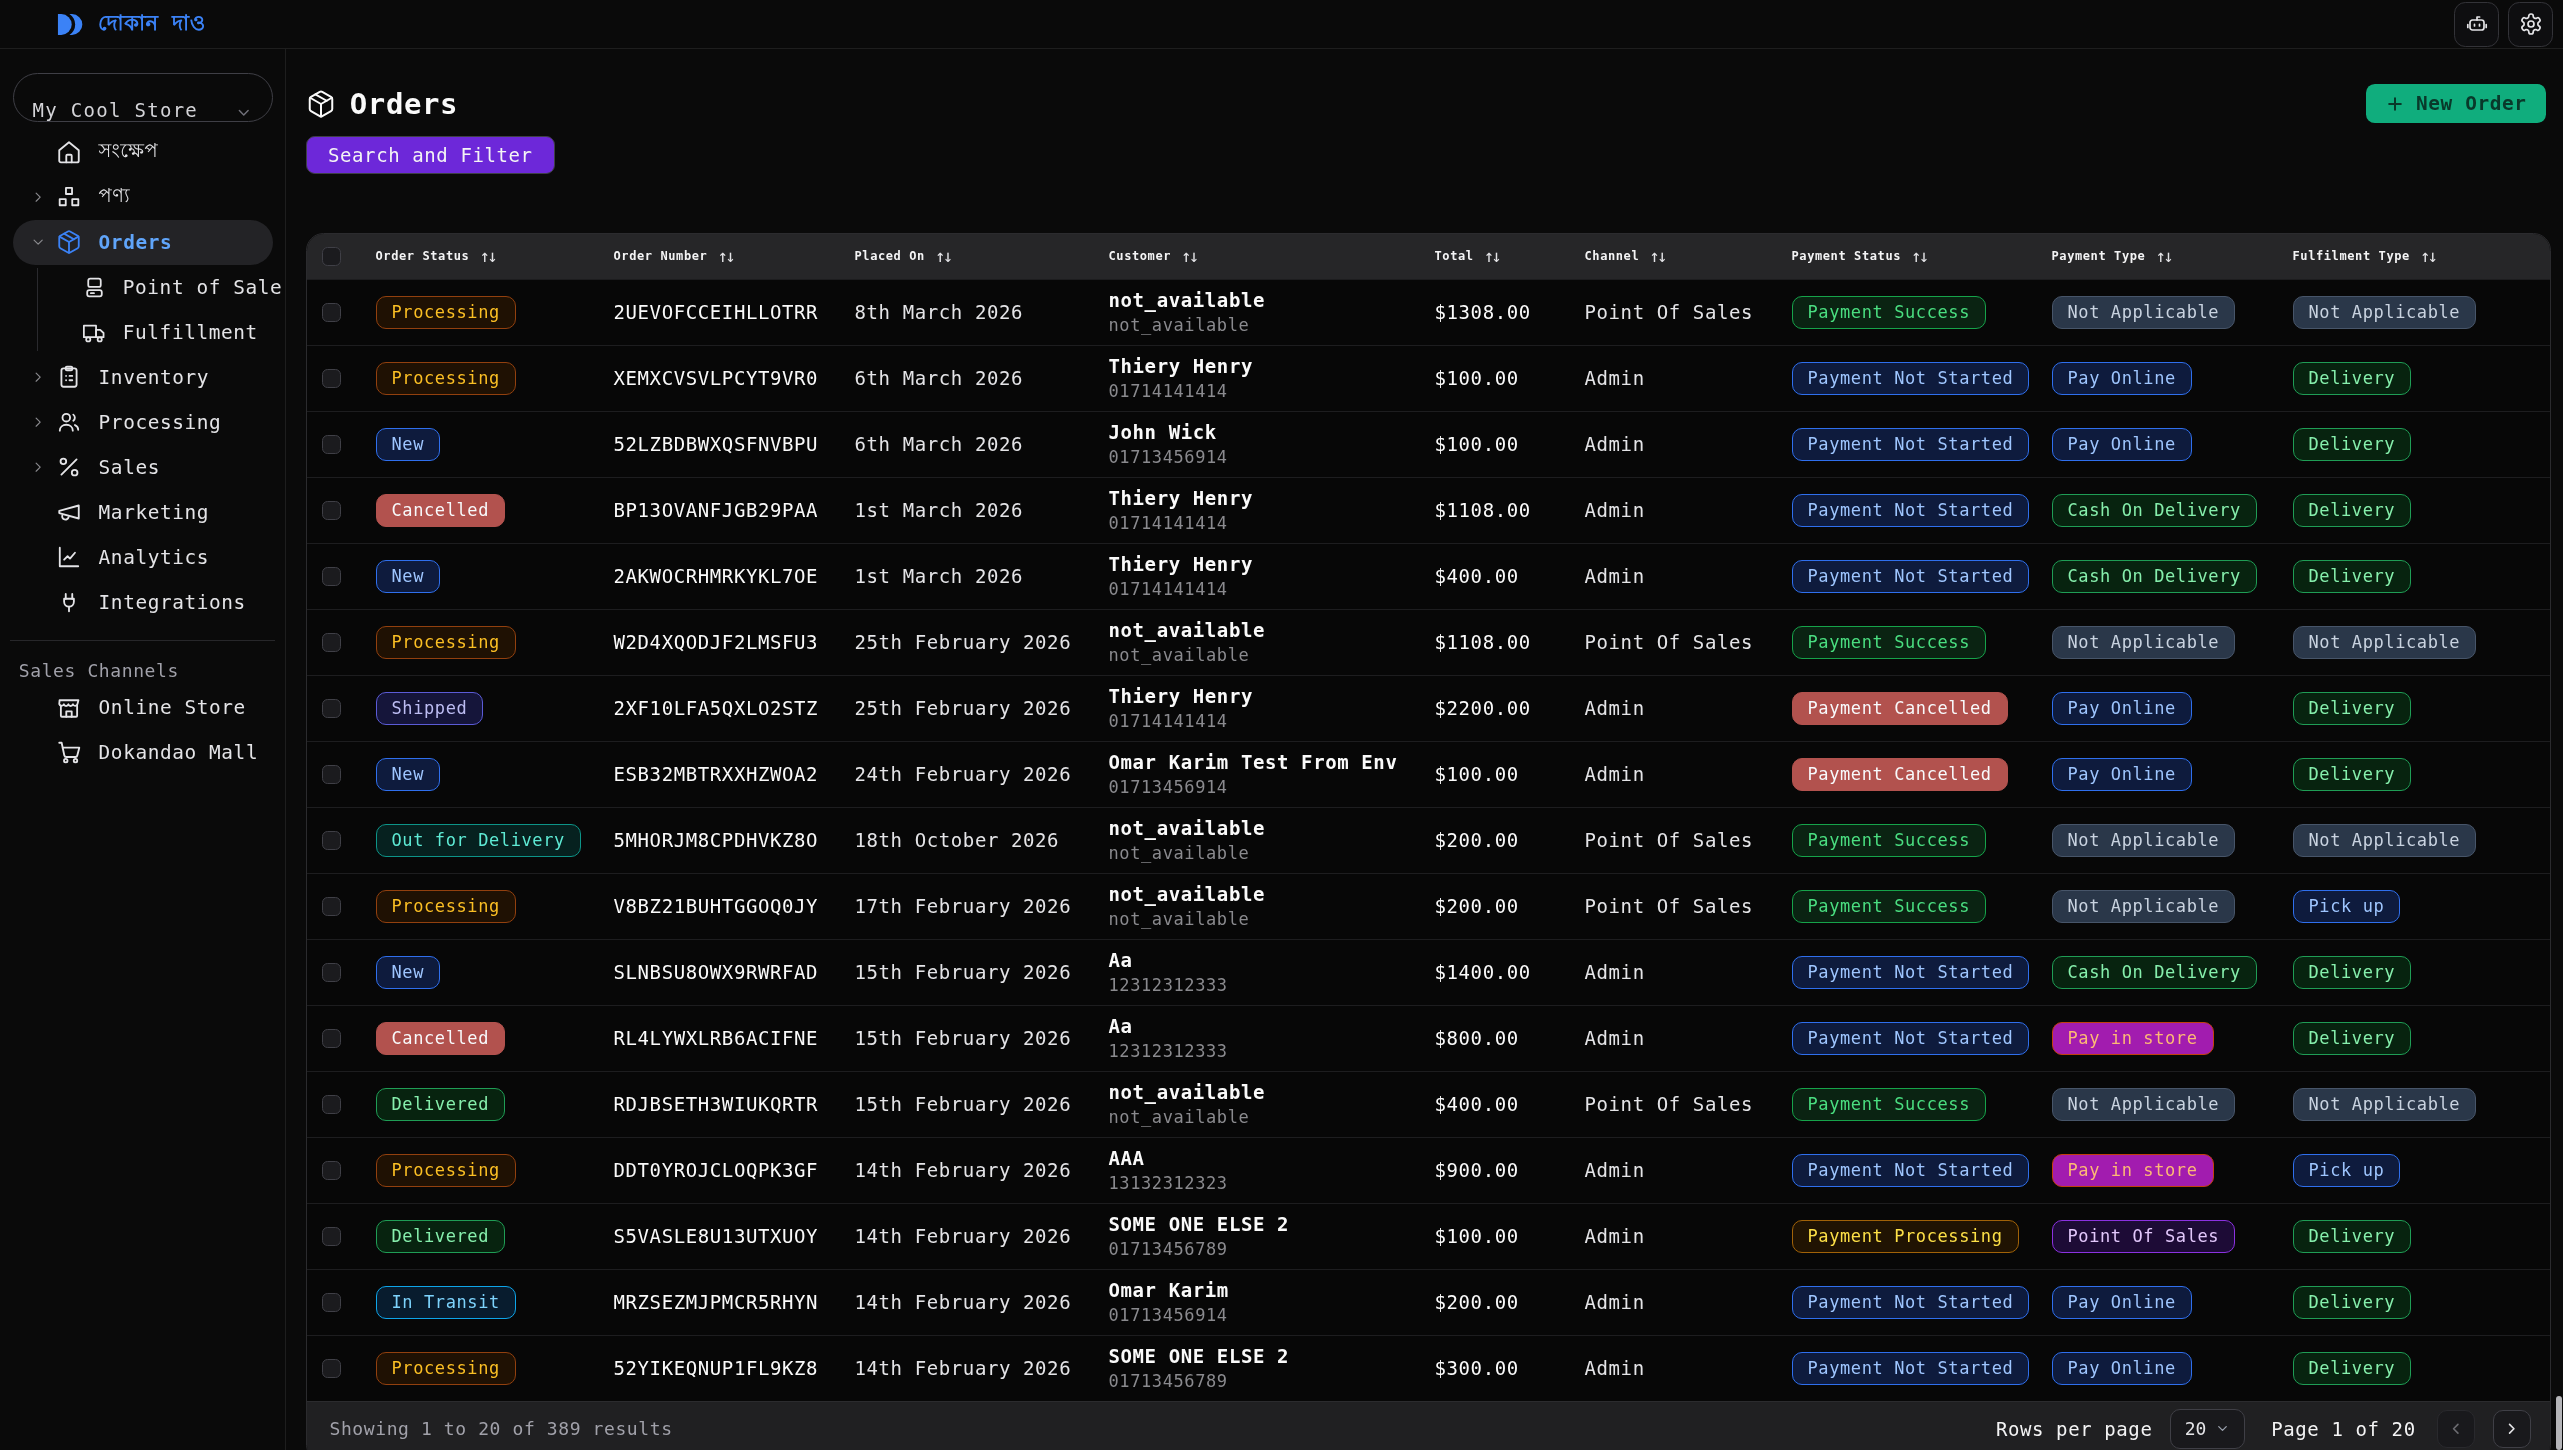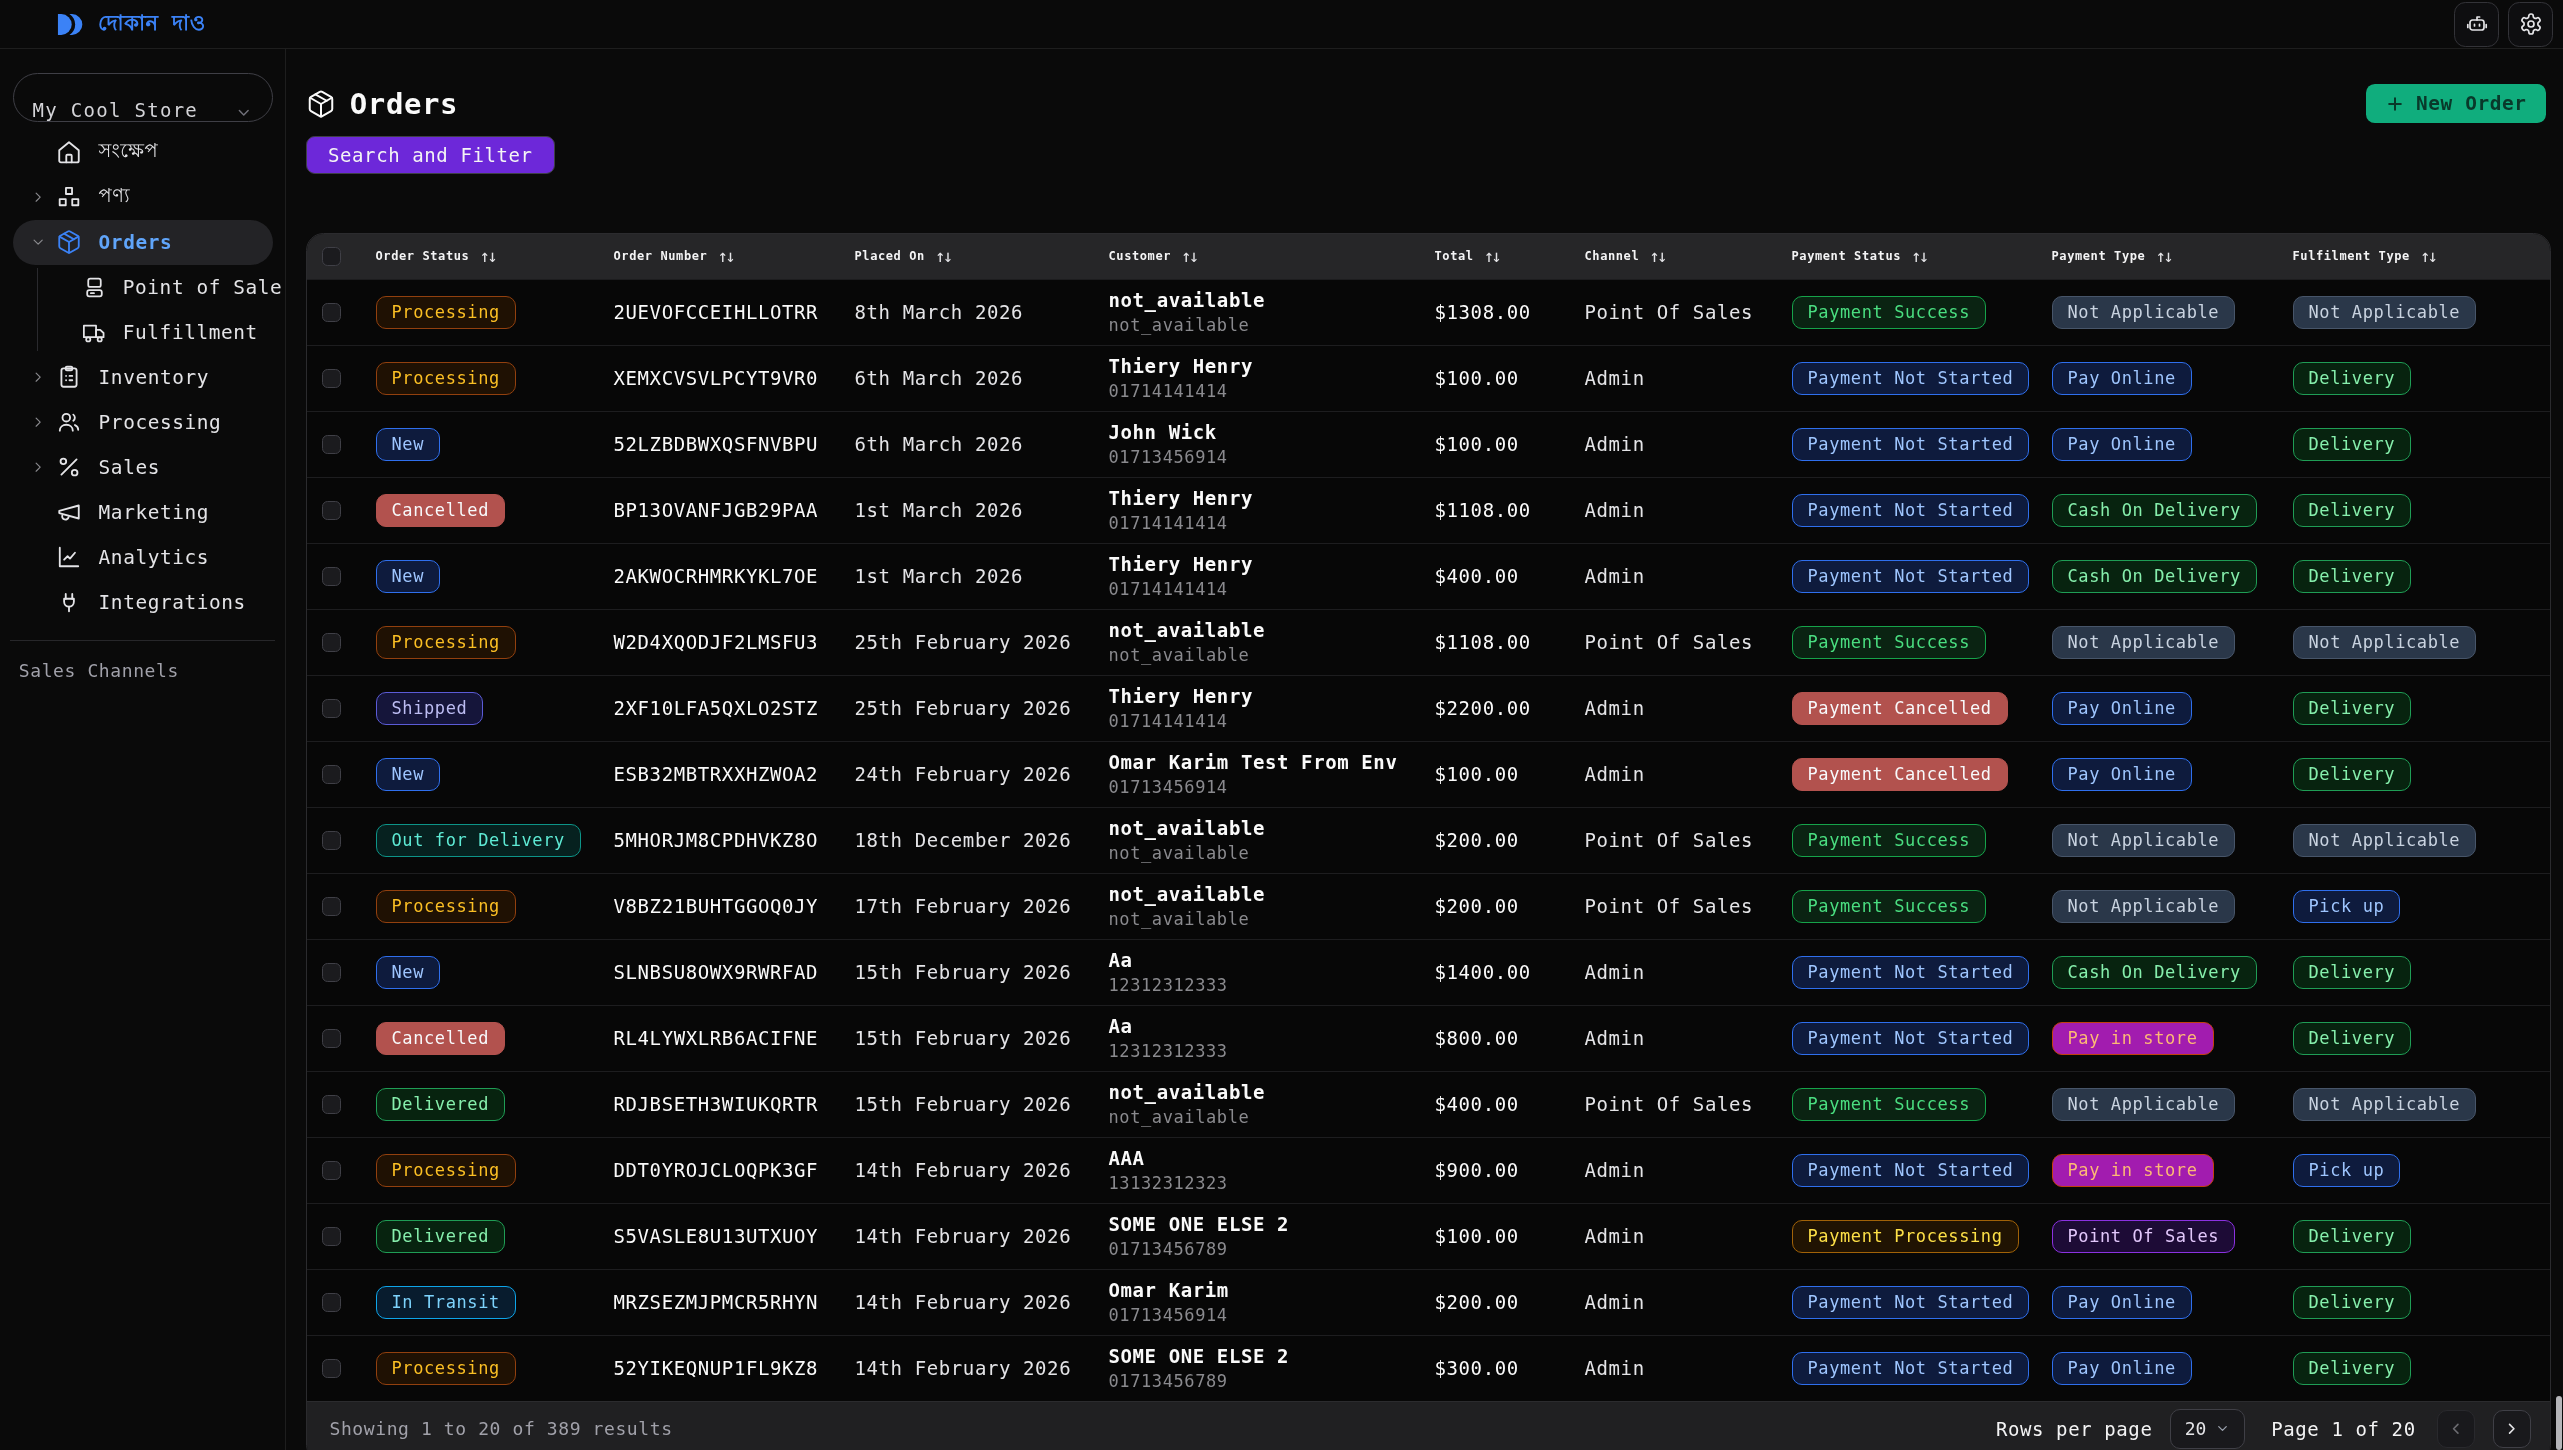--- a/index.html
+++ b/index.html
@@ -295,20 +295,42 @@
               <path d="M9 4.5V9M15 4.5V9"></path>
               <path d="M7.5 9h9v2.8a4.5 4.5 0 0 1-9 0z"></path>
               <path d="M12 16.3v4.2"></path>
             </svg>
           </span>
           <span class="nlabel">Integrations</span>
         </div>
       </nav>
     <div class="side-divider"></div>
     <div class="section-label">Sales Channels</div>
+    <div class="channels" id="channels">
+        <div class="nav-item">
+          <span class="nicon">
+            <svg viewBox="0 0 24 24" fill="none" stroke="currentColor" stroke-width="1.7" stroke-linecap="round" stroke-linejoin="round">
+              <path d="M4.5 10.5V20a1 1 0 0 0 1 1h13a1 1 0 0 0 1-1v-9.5"></path>
+              <path d="M3.3 5.8h17.4l-.9 3.4a2.2 2.2 0 0 1-4.2.3 2.2 2.2 0 0 1-4.2 0 2.2 2.2 0 0 1-4.2 0 2.2 2.2 0 0 1-4.2-.3z"></path>
+              <path d="M9.5 21v-5h5v5"></path>
+            </svg>
+          </span>
+          <span class="nlabel">Online Store</span>
+        </div>
+        <div class="nav-item">
+          <span class="nicon">
+            <svg viewBox="0 0 24 24" fill="none" stroke="currentColor" stroke-width="1.7" stroke-linecap="round" stroke-linejoin="round">
+              <circle cx="9" cy="20" r="1.6"></circle>
+              <circle cx="18" cy="20" r="1.6"></circle>
+              <path d="M3 3.5h2.2l2.5 11.7a1.8 1.8 0 0 0 1.8 1.4h8.4a1.8 1.8 0 0 0 1.75-1.4L21.5 8H6"></path>
+            </svg>
+          </span>
+          <span class="nlabel">Dokandao Mall</span>
+        </div>
+      </div>
   </aside>
 
   <main class="main">
     <div class="page-head">
       <span class="picon">
         <svg viewBox="0 0 24 24" fill="none" stroke="currentColor" stroke-width="1.6" stroke-linecap="round" stroke-linejoin="round">
             <path d="M21 8a2 2 0 0 0-1-1.73l-7-4a2 2 0 0 0-2 0l-7 4A2 2 0 0 0 3 8v8a2 2 0 0 0 1 1.73l7 4a2 2 0 0 0 2 0l7-4A2 2 0 0 0 21 16z"></path>
             <path d="M3.3 7 12 12l8.7-5"></path>
             <path d="M12 22V12"></path>
             <path d="m7.5 4.3 9 5.1"></path>
@@ -651,21 +673,21 @@
             <div class="cell c0">
               <span class="checkbox"></span>
             </div>
             <div class="cell" style="width:238px">
               <span class="badge v-teal">Out for Delivery</span>
             </div>
             <div class="cell" style="width:241px">
               <span class="td-strong">5MHORJM8CPDHVKZ8O</span>
             </div>
             <div class="cell" style="width:254px">
-              <span class="td-text">18th December 2026</span>
+              <span class="td-text">18th October 2026</span>
             </div>
             <div class="cell" style="width:326px">
               <span class="cust">
                 <span class="cname">not_available</span>
                 <span class="cphone">not_available</span>
               </span>
             </div>
             <div class="cell" style="width:150px">
               <span class="td-strong">$200.00</span>
             </div>

